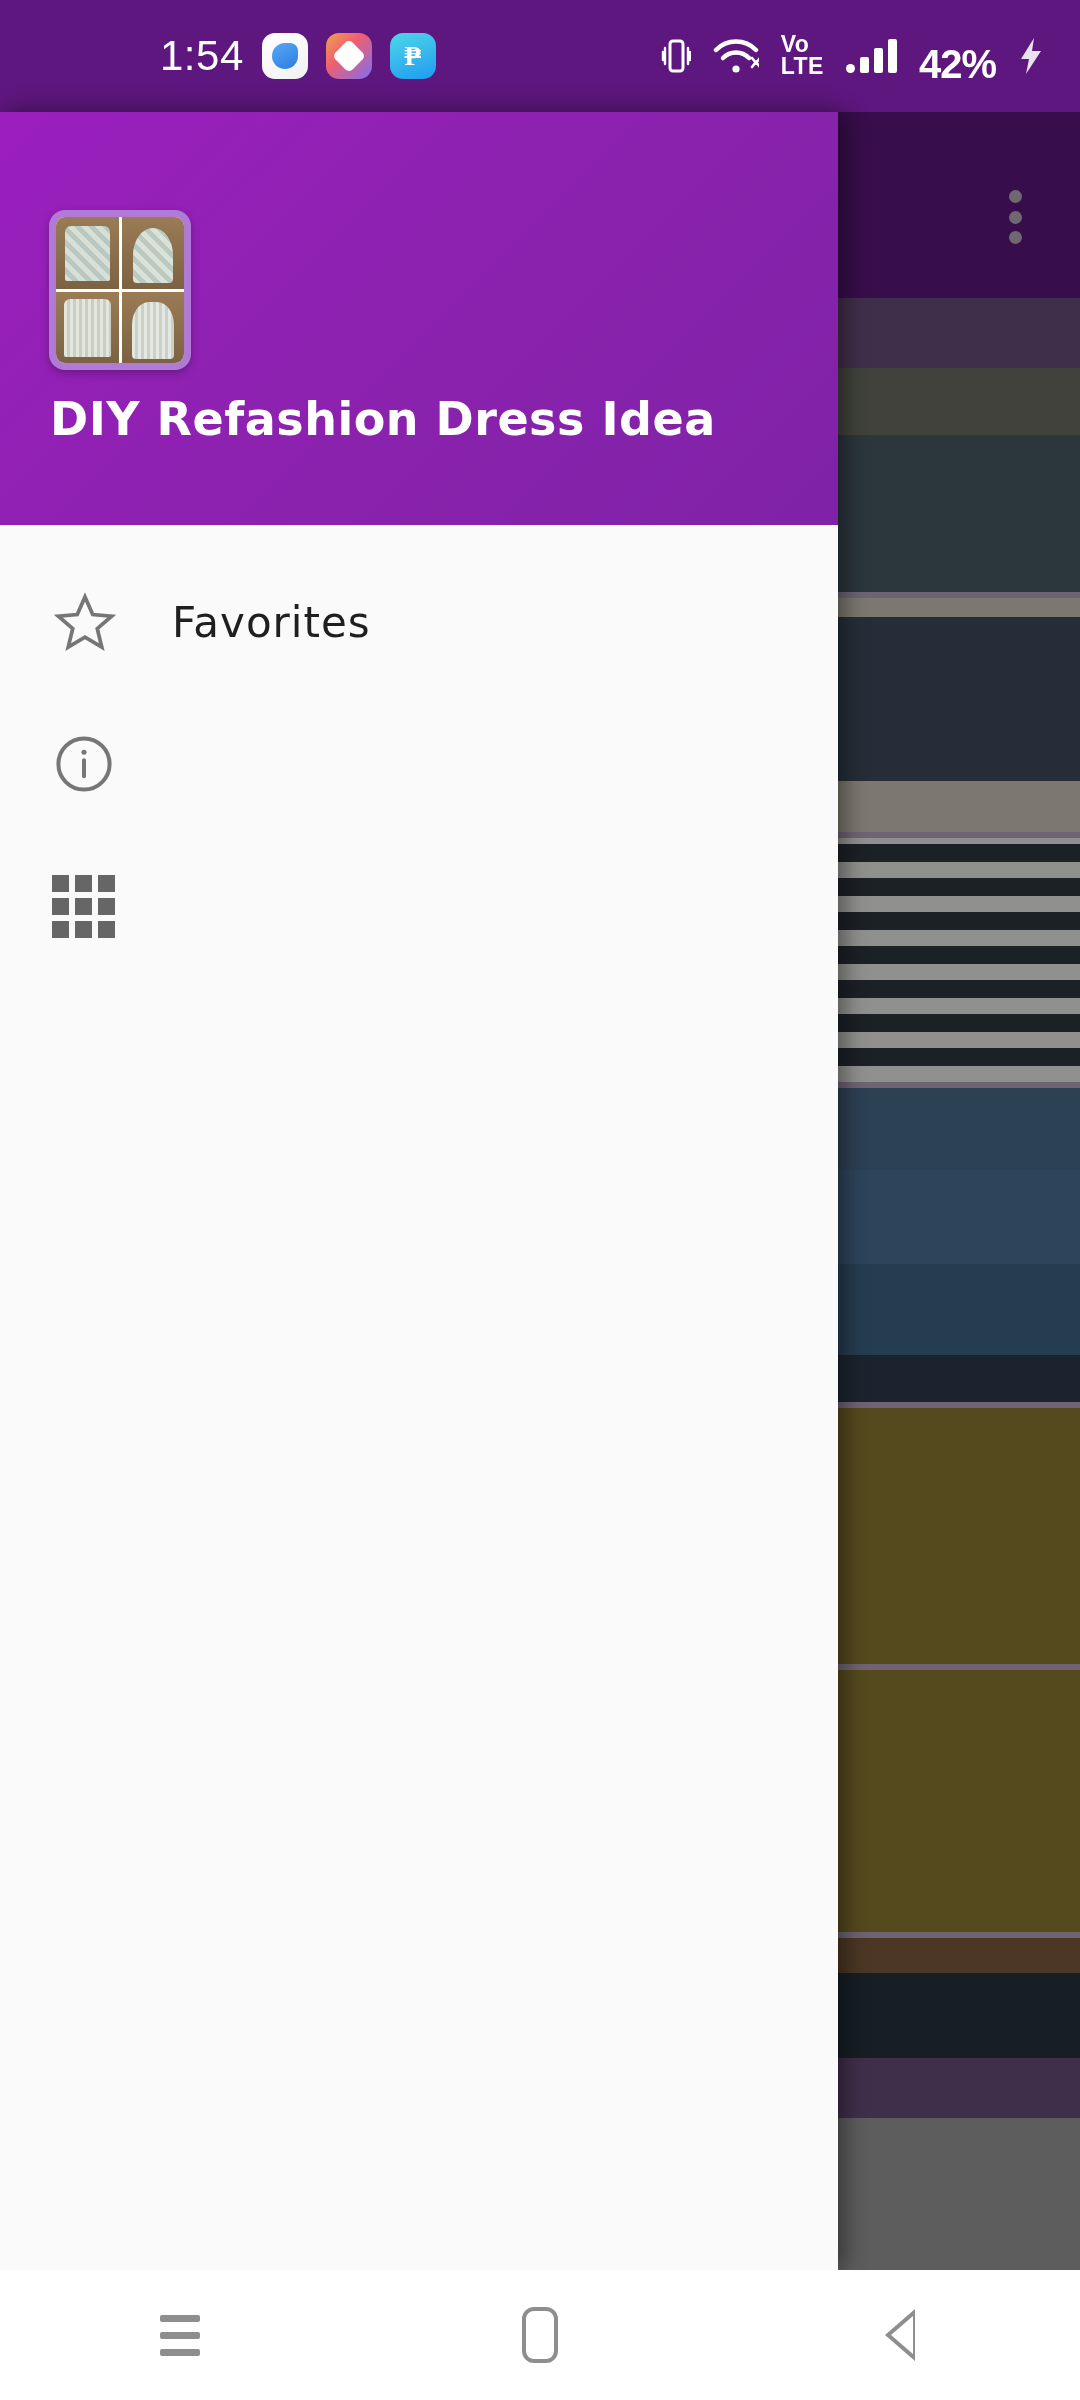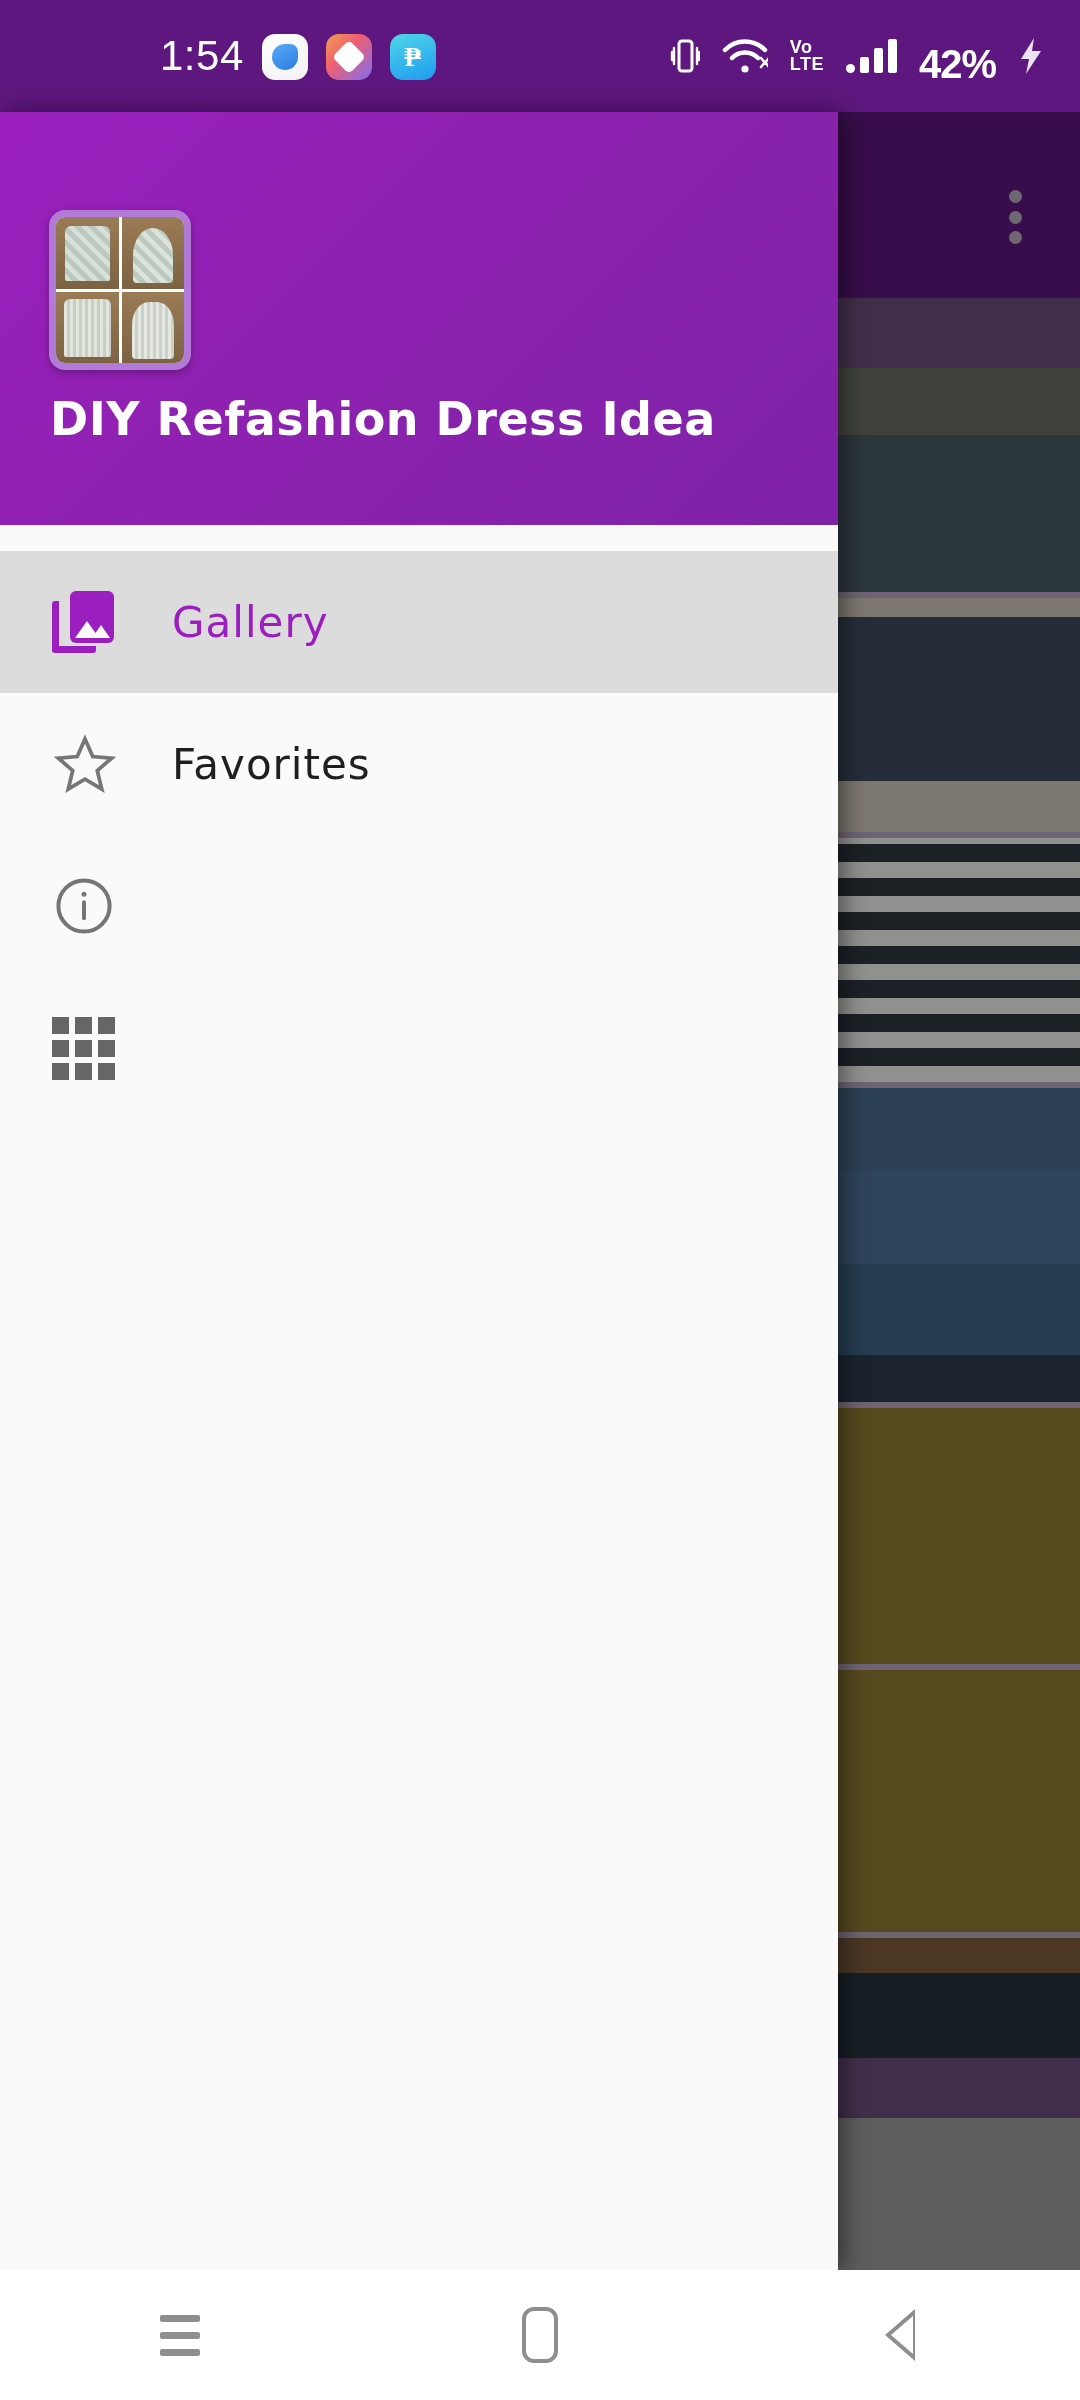--- a/index.html
+++ b/index.html
@@ -47,33 +47,33 @@
 
   
   #scrim{ position:absolute; left:0; top:112px; width:1080px; height:2158px; background:rgba(0,0,0,.40); }
 
   
   #statusbar{
     position:absolute; left:0; top:0; width:1080px; height:112px;
     background:#5E177E; color:#ffffff;
     display:flex; align-items:center;
   }
-  #sb-left{ display:flex; align-items:flex-end; gap:18px; margin-left:160px; }
+  #sb-left{ display:flex; align-items:center; gap:18px; margin-left:160px; }
   #clock{ font-size:42px; font-weight:400; letter-spacing:.5px; font-family:"Liberation Sans", sans-serif; }
   .sb-appicon{ width:46px; height:46px; border-radius:13px; display:flex; align-items:center; justify-content:center; }
   #ic-msg{ background:linear-gradient(145deg,#fefefe,#f2f2f4); }
   #ic-msg s{ display:block; width:26px; height:26px; border-radius:50% 8px 50% 50%; background:linear-gradient(150deg,#59a8f5,#2a7de0); }
   #ic-diamond{ background:linear-gradient(135deg,#f0a24c 0%,#ef5f72 40%,#7f6ef0 100%); }
   #ic-diamond s{ display:block; width:24px; height:24px; background:#fff; transform:rotate(45deg); border-radius:5px; }
   #ic-phonepe{ background:linear-gradient(160deg,#4fd6e8,#1f9bf0); }
   #ic-phonepe s{ display:block; color:#fff; font-size:27px; font-weight:700; font-family:"Liberation Serif", serif; line-height:1; }
 
   #sb-right{ margin-left:auto; margin-right:36px; display:flex; align-items:center; gap:22px; }
   .sb-ico{ display:flex; align-items:center; }
-  #volte{ display:flex; flex-direction:column; line-height:.95; font-size:18px; font-weight:700; font-family:"Liberation Sans", sans-serif; letter-spacing:.5px; }
+  #volte{ display:flex; flex-direction:column; line-height:.95; font-size:23px; font-weight:700; font-family:"Liberation Sans", sans-serif; letter-spacing:.5px; }
   #bars{ display:flex; align-items:flex-end; gap:5px; height:34px; }
   #bars i{ display:block; width:9px; background:#fff; border-radius:2px; }
   #battery-pct{ font-size:40px; font-weight:700; font-family:"Liberation Sans", sans-serif; letter-spacing:-1px;margin-top:16px; }
 
   
   #drawer{
     position:absolute; left:0; top:112px; width:838px; height:2158px;
     background:#fafafa; box-shadow:6px 0 22px rgba(0,0,0,.45);
     display:flex; flex-direction:column;
   }
@@ -282,29 +282,20 @@
           </div>
         </div>
       </div>
       <div id="header-title">DIY Refashion Dress Idea</div>
     </div>
 
     <div id="drawer-gap"></div>
 
     <div id="menu">
 
-      <div class="menu-item selected">
-        <span class="mi-icon">
-          <span class="ico-gallery">
-              <span class="back"></span>
-              <span class="front"></span>
-            </span>
-        </span>
-        <span class="mi-label">Gallery</span>
-      </div>
 
       <div class="menu-item">
         <span class="mi-icon">
           <svg width="66" height="64" viewBox="0 0 24 24" fill="none" stroke="#767676" stroke-width="1.4">
             <polygon points="12,2.6 14.9,9.2 22,9.8 16.6,14.5 18.3,21.4 12,17.7 5.7,21.4 7.4,14.5 2,9.8 9.1,9.2"></polygon>
           </svg>
         </span>
         <span class="mi-label">Favorites</span>
       </div>
 

